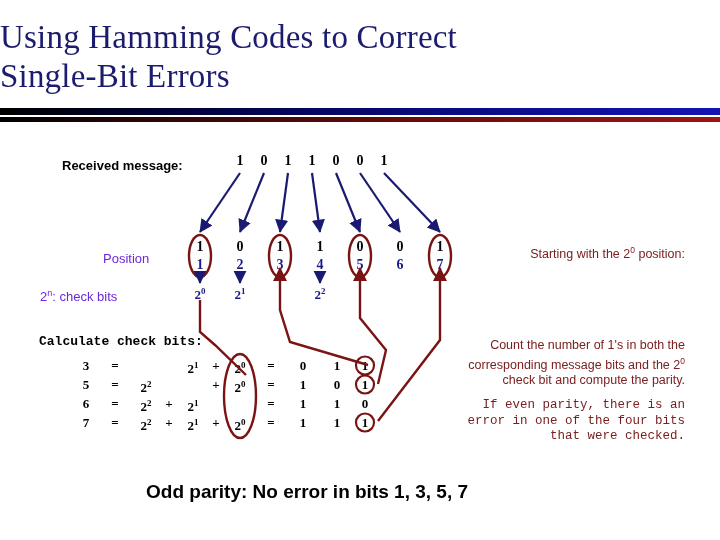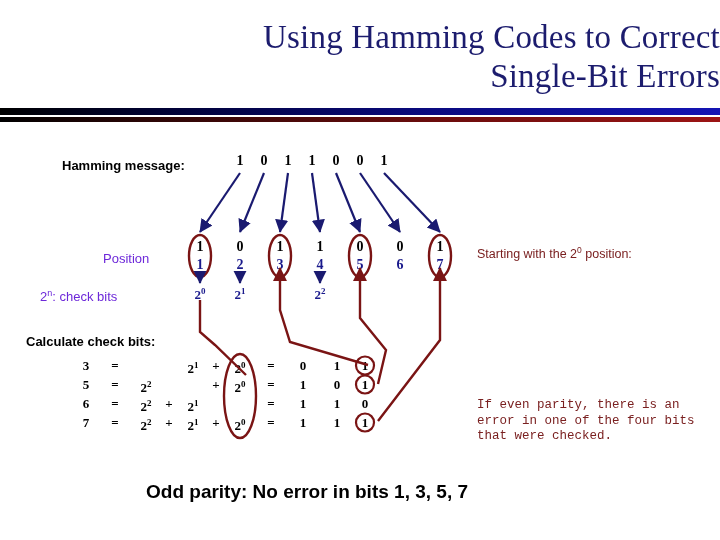--- a/index.html
+++ b/index.html
@@ -20,21 +20,21 @@
     width: 720px;
     height: 540px;
   }
 
   
   .title {
     position: absolute;
     left: 0;
     top: 18px;
     width: 720px;
-    text-align: right;
+    text-align: left;
     font-family: "Liberation Serif", serif;
     font-size: 33px;
     line-height: 39px;
     color: #1c1c6e;
     letter-spacing: 0.2px;
   }
 
   
   .divider-wrap {
     position: absolute;
@@ -69,21 +69,21 @@
   .lbl-navy {
     position: absolute;
     font-size: 13px;
     color: #6d28d9;
     white-space: nowrap;
   }
 
   #received-label { left: 62px; top: 158px; }
   #position-label { left: 103px; top: 251px; }
   #checkbits-label { left: 40px; top: 288px; }
-  #calc-label { left: 26px; top: 334px; }
+  #calc-label { left: 39px; top: 334px; font-family: Liberation Mono, monospace; }
   #odd-parity { left: 146px; top: 481px; font-size: 19px; }
 
   
   .msg-row {
     position: absolute;
     top: 153px;
     left: 0;
     width: 720px;
     height: 18px;
   }
@@ -162,25 +162,26 @@
   .c-p2    { left: 210px; width: 12px; }
   .c-t1    { left: 229px; width: 22px; }
   .c-eq2   { left: 264px; width: 14px; }
   .c-b4    { left: 296px; width: 14px; }
   .c-b2    { left: 330px; width: 14px; }
   .c-b1    { left: 352px; width: 26px; }
 
   
   .note {
     position: absolute;
-    left: 477px;
+    left: 461px;
     font-size: 12.5px;
     line-height: 15.5px;
     color: #7a2020;
     width: 224px;
+    text-align: right;
   }
   .note sup { font-size: 8.5px; }
   #note-1 { top: 243px; }
   #note-2 { top: 279px; }
   #note-3 { top: 338px; }
   #note-4 { top: 398px; font-family: Liberation Mono, monospace; }
 
   
   svg.overlay {
     position: absolute;
@@ -200,21 +201,21 @@
     <div>Using Hamming Codes to Correct</div>
     <div>Single-Bit Errors</div>
   </div>
 
   <div class="divider-wrap">
     <div class="bar-blue"></div>
     <div class="bar-gap"></div>
     <div class="bar-red"></div>
   </div>
 
-  <div class="lbl-bold" id="received-label">Hamming message:</div>
+  <div class="lbl-bold" id="received-label">Received message:</div>
   <div class="lbl-navy" id="position-label">Position</div>
   <div class="lbl-navy" id="checkbits-label">2<sup style="font-size:9px">n</sup>: check bits</div>
   <div class="lbl-bold" id="calc-label">Calculate check bits:</div>
   <div class="lbl-bold" id="odd-parity">Odd parity: No error in bits 1, 3, 5, 7</div>
 
   <div class="msg-row" id="msg-row">
       <div class="msg-bit" style="left: 232px;">1</div>
       <div class="msg-bit" style="left: 256px;">0</div>
       <div class="msg-bit" style="left: 280px;">1</div>
       <div class="msg-bit" style="left: 304px;">1</div>
@@ -306,20 +307,21 @@
         <span class="c-p2">+</span>
         <span class="c-t1">2<sup>0</sup></span>
         <span class="c-eq2">=</span>
         <span class="c-b4">1</span>
         <span class="c-b2">1</span>
         <span class="c-b1">1</span>
       </div>
     </div>
 
   <div class="note" id="note-1">Starting with the 2<sup>0</sup> position:</div>
+  <div class="note" id="note-3">Count the number of 1's in both the corresponding message bits and the 2<sup>0</sup> check bit and compute the parity.</div>
   <div class="note" id="note-4">If even parity, there is an error in one of the four bits that were checked.</div>
 
   <svg class="overlay" id="overlay" viewBox="0 0 720 540">
     <defs>
       <marker id="ah-navy" markerWidth="7" markerHeight="7" refX="5.6" refY="3" orient="auto" markerUnits="strokeWidth">
         <path d="M0,0 L6,3 L0,6 z" fill="#1a1a70"></path>
       </marker>
       <marker id="ah-red" markerWidth="7" markerHeight="7" refX="5.6" refY="3" orient="auto" markerUnits="strokeWidth">
         <path d="M0,0 L6,3 L0,6 z" fill="#7a1414"></path>
       </marker>

